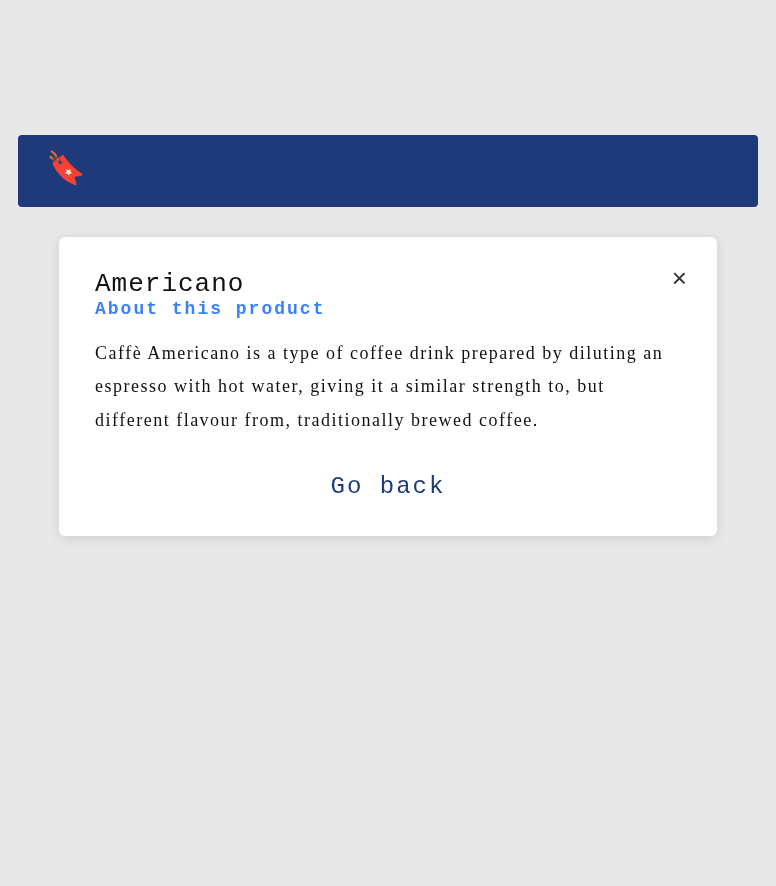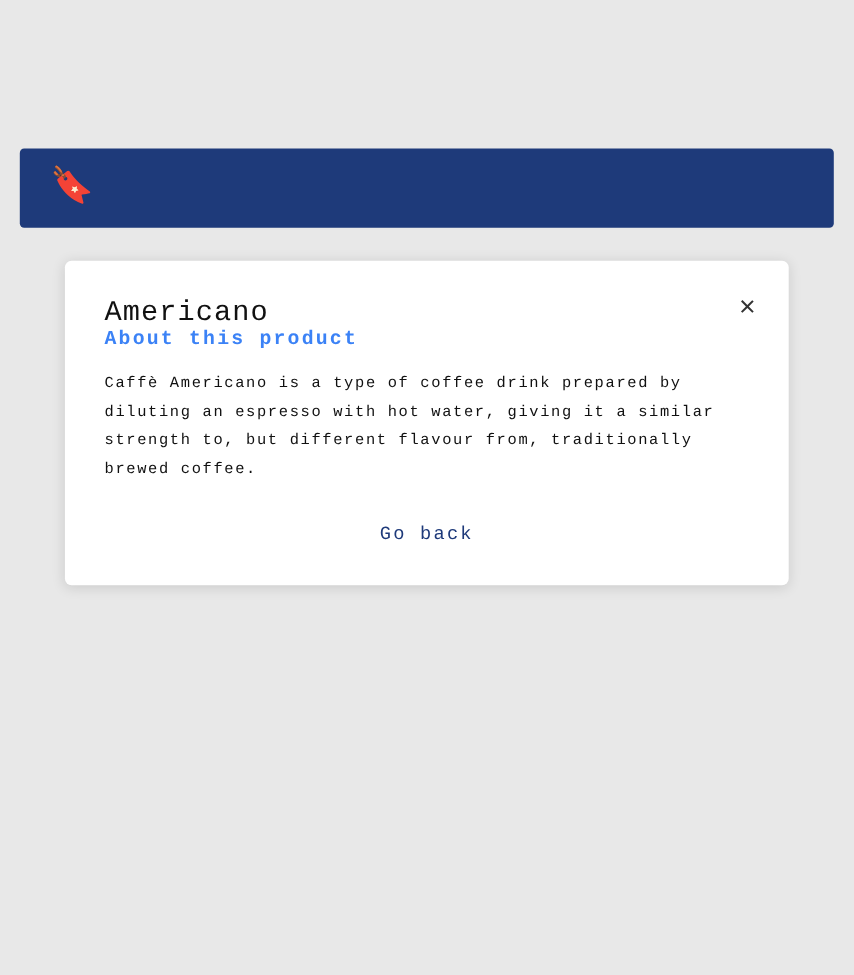--- a/index.html
+++ b/index.html
@@ -81,41 +81,41 @@
     .section-heading {
       font-family: 'Courier New', Courier, monospace;
       font-size: 18px;
       font-weight: bold;
       color: #3b82f6;
       letter-spacing: 2px;
       margin-bottom: 18px;
     }
 
     .product-description {
-      font-family: Liberation Mono, monospace;
-      font-size: 14px;
+      font-family: Liberation Serif, serif;
+      font-size: 18px;
       line-height: 1.85;
       color: #111;
       letter-spacing: 1.5px;
       margin-bottom: 36px;
     }
 
     .modal-actions {
       display: flex;
       justify-content: center;
       align-items: center;
       gap: 60px;
     }
 
     .go-back-btn {
       background: none;
       border: none;
       cursor: pointer;
       font-family: 'Courier New', Courier, monospace;
-      font-size: 17px;
+      font-size: 24px;
       color: #1e3a7a;
       letter-spacing: 2px;
       font-weight: normal;
       text-decoration: none;
     }
 
     .continue-btn {
       background-color: #1e3a7a;
       border: none;
       border-radius: 6px;

